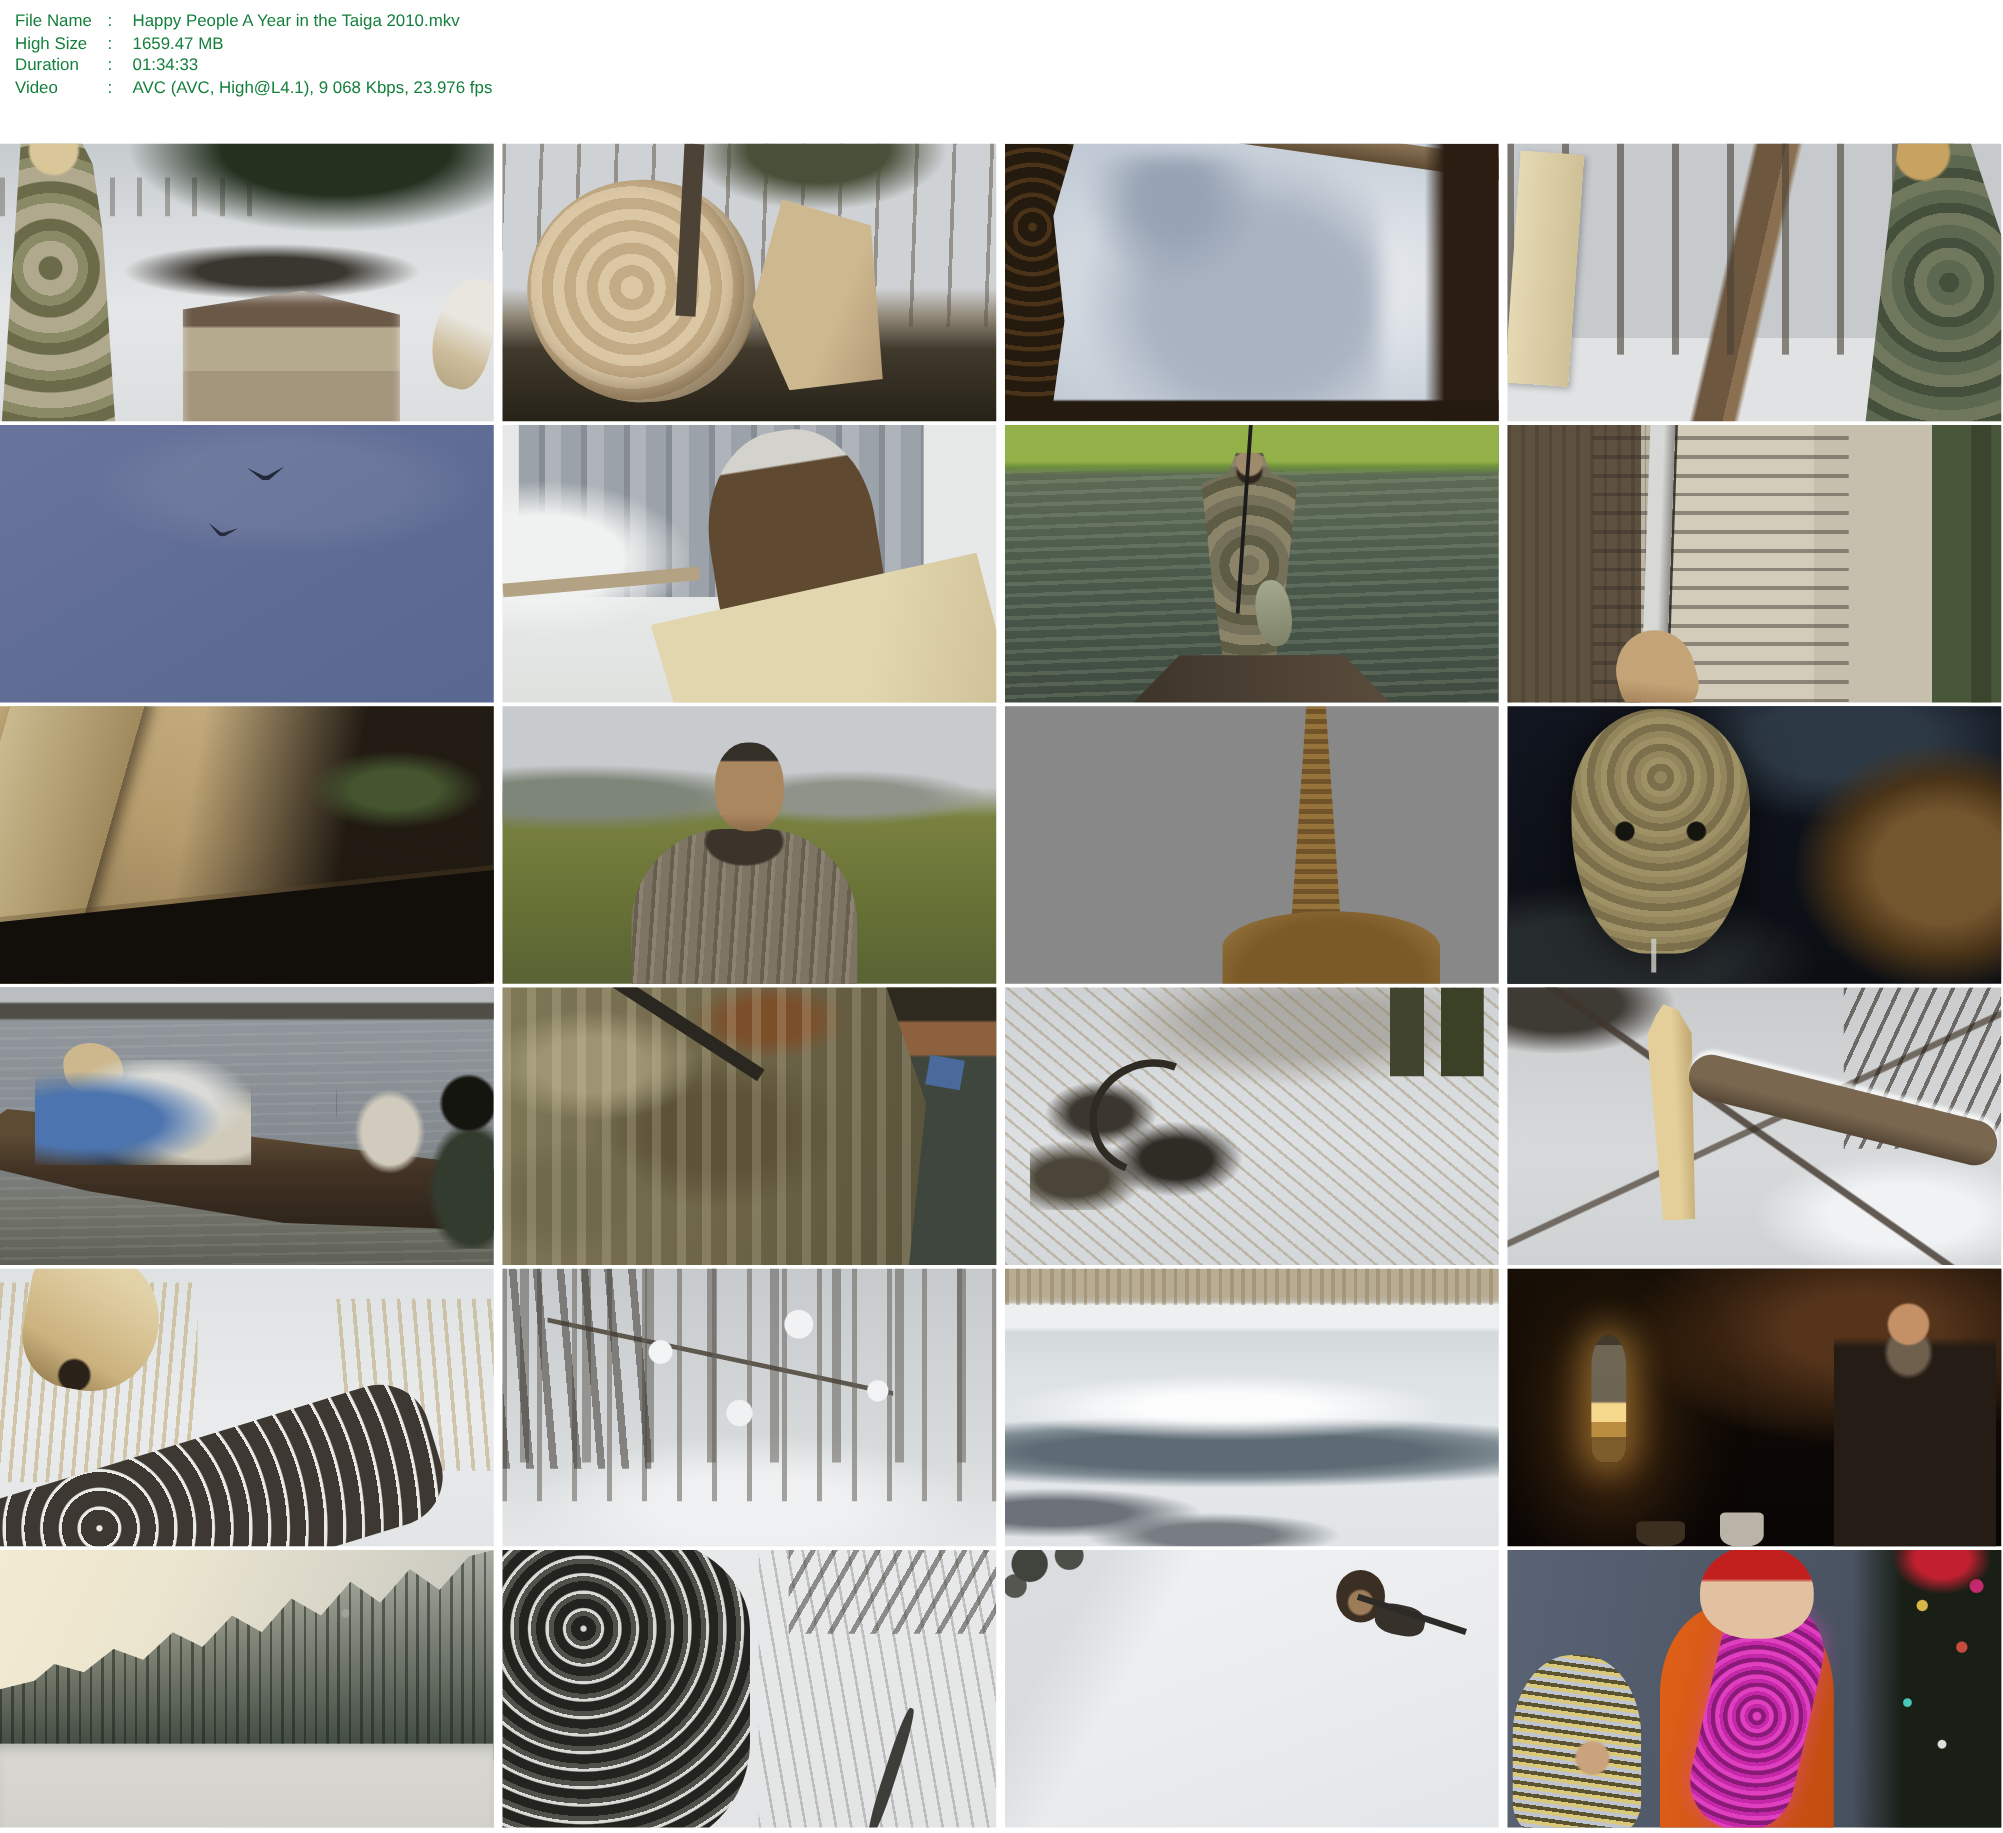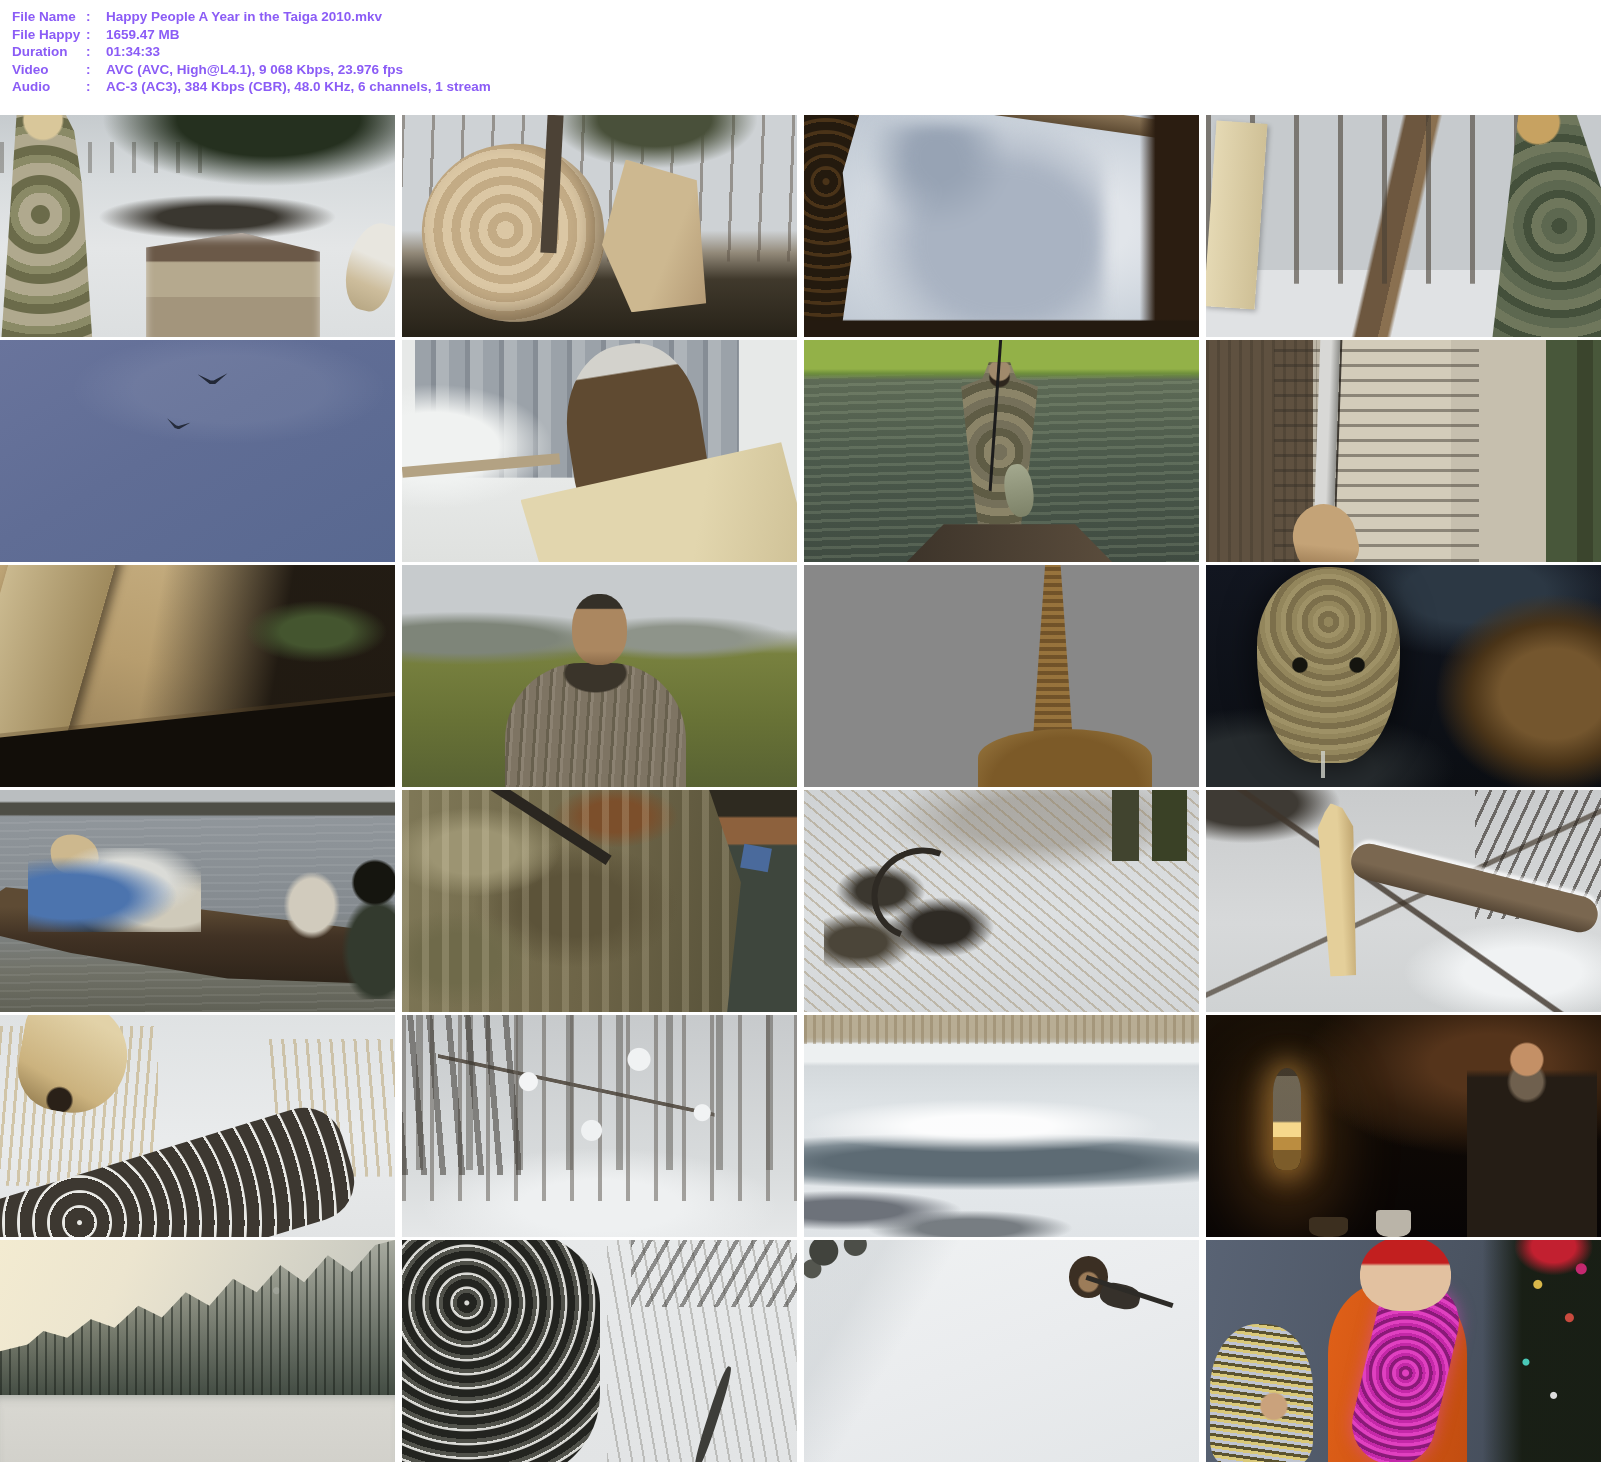--- a/index.html
+++ b/index.html
@@ -3,21 +3,21 @@
 <meta charset="utf-8">
 <style>
   html,body{margin:0;padding:0;}
   body{
     width:1602px;height:1466px;background:#ffffff;
     font-family:"Liberation Sans","DejaVu Sans",sans-serif;
     position:relative;overflow:hidden;
   }
   
   .info{padding:8px 0 0 12px;}
-  .info-row{font-size:13.5px;line-height:17.6px;color:#8b5cf6;white-space:nowrap;font-weight:bold;}
+  .info-row{font-size:13.5px;line-height:17.6px;color:#15803d;white-space:nowrap;}
   .info-row .lbl{display:inline-block;width:74px;}
   .info-row .sep{display:inline-block;width:10px;}
   .info-row .val{margin-left:10px;}
   
   .grid{
     position:absolute;left:0;top:115px;
     display:grid;grid-template-columns:repeat(4,395px);
     grid-auto-rows:222px;gap:3px 7px;background:#ffffff;
   }
   .thumb{position:relative;overflow:hidden;background:#888;}
@@ -413,24 +413,23 @@
     background:
       radial-gradient(circle at 62% 58%, #caa27c 0 12%, rgba(0,0,0,0) 14%),
       repeating-linear-gradient(8deg, rgba(232,212,122,.9) 0 3px, rgba(92,82,42,.92) 3px 6px, rgba(210,214,226,.85) 6px 9px);
     border-radius:46% 46% 18% 18%;}
 </style>
 </head>
 <body>
 
 <div class="info">
   <div class="info-row"><span class="lbl">File Name</span><span class="sep">:</span><span class="val">Happy People A Year in the Taiga 2010.mkv</span></div>
-  <div class="info-row"><span class="lbl">File Happy</span><span class="sep">:</span><span class="val">1659.47 MB</span></div>
+  <div class="info-row"><span class="lbl">High Size</span><span class="sep">:</span><span class="val">1659.47 MB</span></div>
   <div class="info-row"><span class="lbl">Duration</span><span class="sep">:</span><span class="val">01:34:33</span></div>
   <div class="info-row"><span class="lbl">Video</span><span class="sep">:</span><span class="val">AVC (AVC, High@L4.1), 9 068 Kbps, 23.976 fps</span></div>
-  <div class="info-row"><span class="lbl">Audio</span><span class="sep">:</span><span class="val">AC-3 (AC3), 384 Kbps (CBR), 48.0 KHz, 6 channels, 1 stream</span></div>
 </div>
 
 <div class="grid">
   <div class="thumb t1" title="Hunter in camouflage and fur hat standing by a snow-covered dog kennel, spruce and fence behind">
       <i class="a"></i>
     </div>
   <div class="thumb t2" title="Freshly split log cross-section and wedge of pale wood among bare winter trees">
       <i class="a"></i>
     </div>
   <div class="thumb t3" title="View through a mossy cabin window with a milky slab of ice and a diagonal pole">

